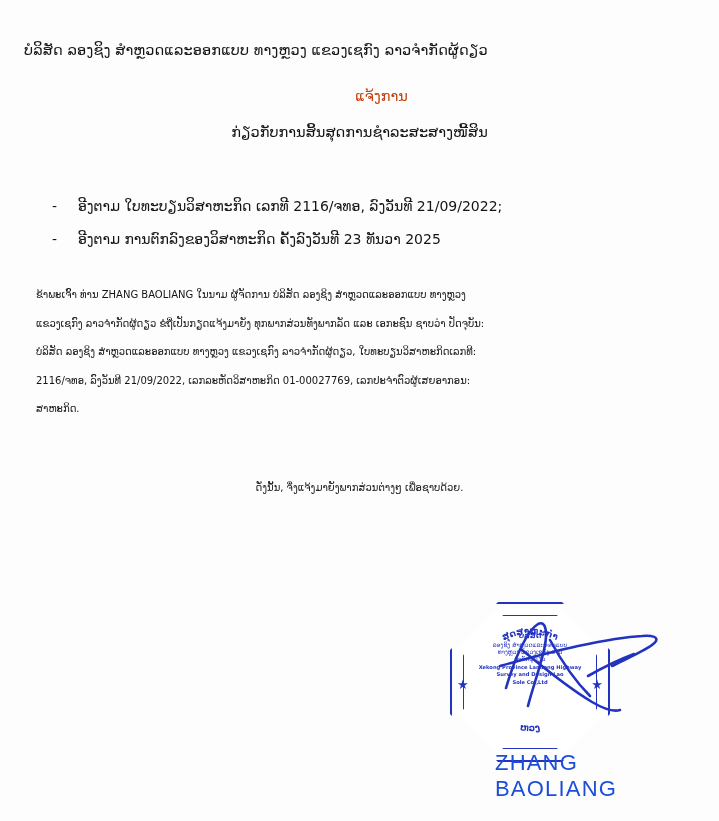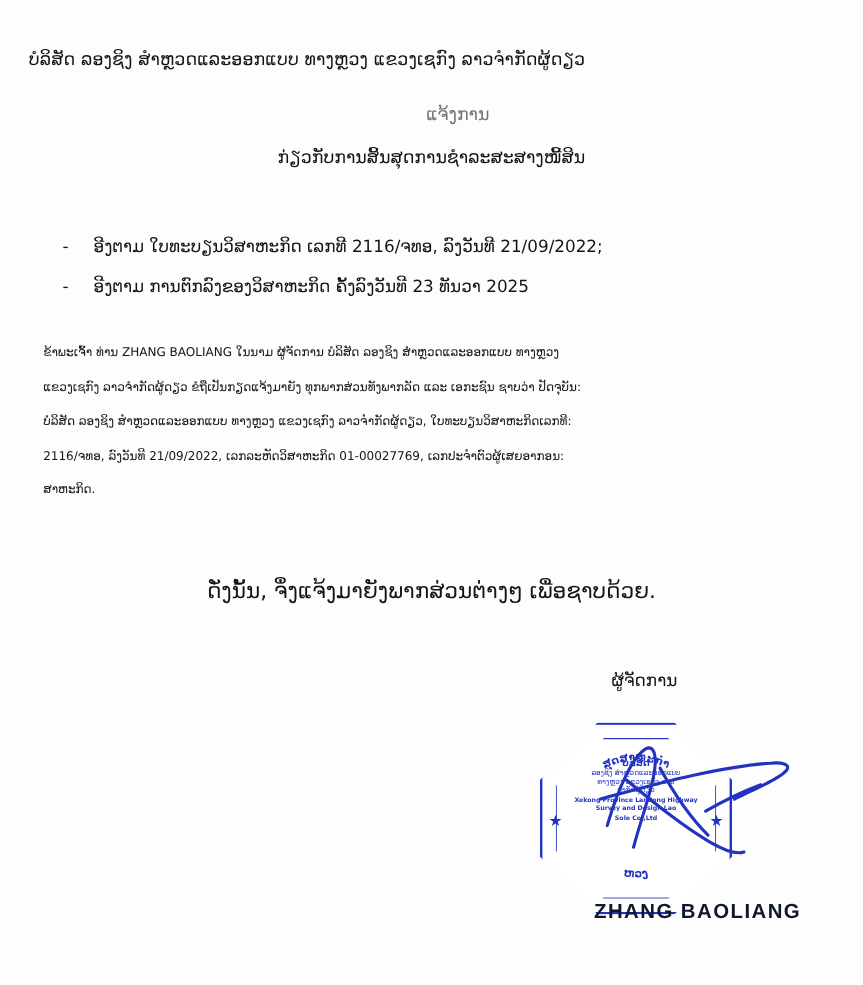--- a/index.html
+++ b/index.html
@@ -35,21 +35,21 @@
     font-size: 14.5px;
     line-height: 1.5;
     letter-spacing: 0.1px;
     color: #141414;
     padding: 0 24px;
     text-align: left;
   }
   .notice-word {
     margin-top: 26px;
     font-size: 14.5px;
-    color: #737373;
+    color: #c2410c;
     margin-left: 44px;
   }
   .subject-line {
     margin-top: 20px;
     font-size: 14.5px;
     color: #141414;
   }
 
   
   .bullets {
@@ -89,21 +89,21 @@
     white-space: nowrap;
   }
 
   
   .closing {
     position: absolute;
     left: 0;
     right: 0;
     top: 482px;
     text-align: center;
-    font-size: 18px;
+    font-size: 10px;
     color: #141414;
   }
 
   
   .sign-area {
     position: absolute;
     left: 400px;
     top: 560px;
     width: 300px;
     height: 240px;
@@ -181,24 +181,24 @@
     left: 92px;
     top: 50px;
     width: 180px;
     height: 120px;
     pointer-events: none;
   }
   .signer-name {
     position: absolute;
     left: 95px;
     top: 190px;
-    font-size: 17px;
-    font-weight: 700;
+    font-size: 22px;
+    font-weight: 400;
     letter-spacing: 1.2px;
-    color: #0f172a;
+    color: #1d4ed8;
     font-family: "Liberation Sans", sans-serif;
   }
 </style>
 </head>
 <body>
 
 <div class="page">
 
   <div class="header-block">
     <div class="company-line">ບໍລິສັດ ລອງຊິງ ສຳຫຼວດແລະອອກແບບ ທາງຫຼວງ ແຂວງເຊກົງ ລາວຈຳກັດຜູ້ດຽວ</div>
@@ -222,21 +222,20 @@
     <div class="body-line">ແຂວງເຊກົງ ລາວຈຳກັດຜູ້ດຽວ ຂໍຖືເປັນກຽດແຈ້ງມາຍັງ ທຸກພາກສ່ວນທັງພາກລັດ ແລະ ເອກະຊົນ ຊາບວ່າ ປັດຈຸບັນ:</div>
     <div class="body-line">ບໍລິສັດ ລອງຊິງ ສຳຫຼວດແລະອອກແບບ ທາງຫຼວງ ແຂວງເຊກົງ ລາວຈຳກັດຜູ້ດຽວ, ໃບທະບຽນວິສາຫະກິດເລກທີ:</div>
     <div class="body-line">2116/ຈທອ, ລົງວັນທີ 21/09/2022, ເລກລະຫັດວິສາຫະກິດ 01-00027769, ເລກປະຈຳຕົວຜູ້ເສຍອາກອນ:</div>
     <div class="body-line">ສາຫະກິດ.</div>
   </div>
 
   <div class="closing">ດັ່ງນັ້ນ, ຈຶ່ງແຈ້ງມາຍັງພາກສ່ວນຕ່າງໆ ເພື່ອຊາບດ້ວຍ.</div>
 
   <div class="sign-area">
 
-    <div class="sign-title">ຜູ້ຈັດການ</div>
 
     <div class="stamp-wrap">
       <div class="stamp-octagon"></div>
       <div class="stamp-octagon-inner"></div>
 
       <svg class="stamp-svg" viewBox="0 0 160 160">
         <defs>
           <path id="arcTop" d="M 24,88 A 56,56 0 0 1 136,88" fill="none"></path>
           <path id="arcBottom" d="M 27,76 A 53,53 0 0 0 133,76" fill="none"></path>
         </defs>

